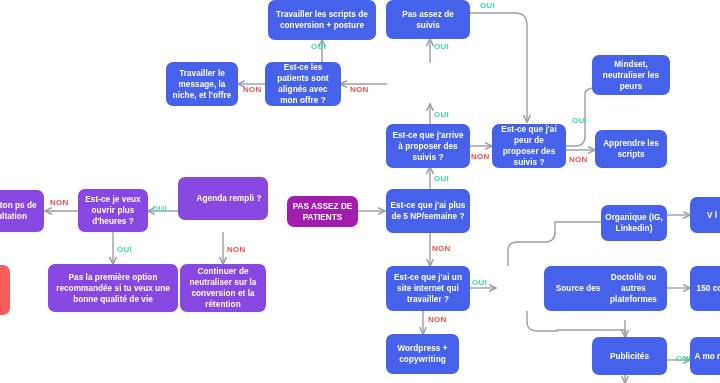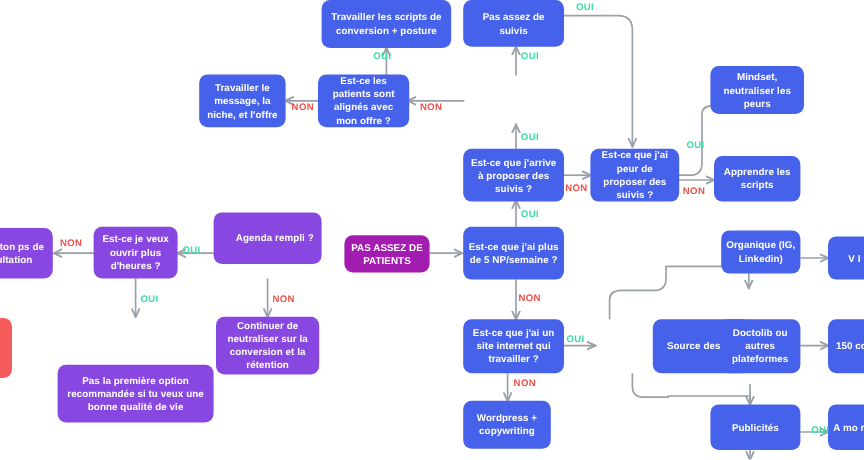--- a/index.html
+++ b/index.html
@@ -127,27 +127,27 @@
   <div class="node purple" style="left:-20px;top:190px;width:64px;height:42px;">ire ton ps de ultation</div>
 
   <div class="node purple" style="left:78px;top:189px;width:70px;height:43px;">Est-ce je veux ouvrir plus d'heures ?</div>
 
   <div class="node purple" style="left:178px;top:177px;width:90px;height:43px;padding-left:16px;">Agenda rempli ?</div>
 
   <div class="node yellow" style="left:287px;top:196px;width:71px;height:31px;">PAS ASSEZ DE PATIENTS</div>
 
   <div class="node blue" style="left:386px;top:189px;width:84px;height:44px;">Est-ce que j'ai plus de 5 NP/semaine ?</div>
 
-  <div class="node blue" style="left:601px;top:192px;width:66px;height:36px;text-align:center;">Organique (IG, Linkedin)</div>
+  <div class="node blue" style="left:601px;top:205px;width:66px;height:36px;text-align:center;">Organique (IG, Linkedin)</div>
 
   <div class="node blue" style="left:690px;top:197px;width:44px;height:36px;">V l</div>
 
   <div class="node red" style="left:-14px;top:265px;width:24px;height:50px;"></div>
 
-  <div class="node purple" style="left:48px;top:264px;width:130px;height:48px;margin-top:40px;">Pas la première option recommandée si tu veux une bonne qualité de vie</div>
+  <div class="node purple" style="left:48px;top:264px;width:130px;height:48px;">Pas la première option recommandée si tu veux une bonne qualité de vie</div>
 
   <div class="node purple" style="left:180px;top:264px;width:86px;height:48px;">Continuer de neutraliser sur la conversion et la rétention</div>
 
   <div class="node blue" style="left:386px;top:266px;width:84px;height:45px;">Est-ce que j'ai un site internet qui travailler ?</div>
 
   <div class="node blue" style="left:496px;top:266px;width:82px;height:45px;margin-left:48px;">Source des NP</div>
 
   <div class="node blue" style="left:600px;top:266px;width:67px;height:45px;">Doctolib ou autres plateformes</div>
 
   <div class="node blue" style="left:690px;top:266px;width:44px;height:45px;">150 coû</div>

